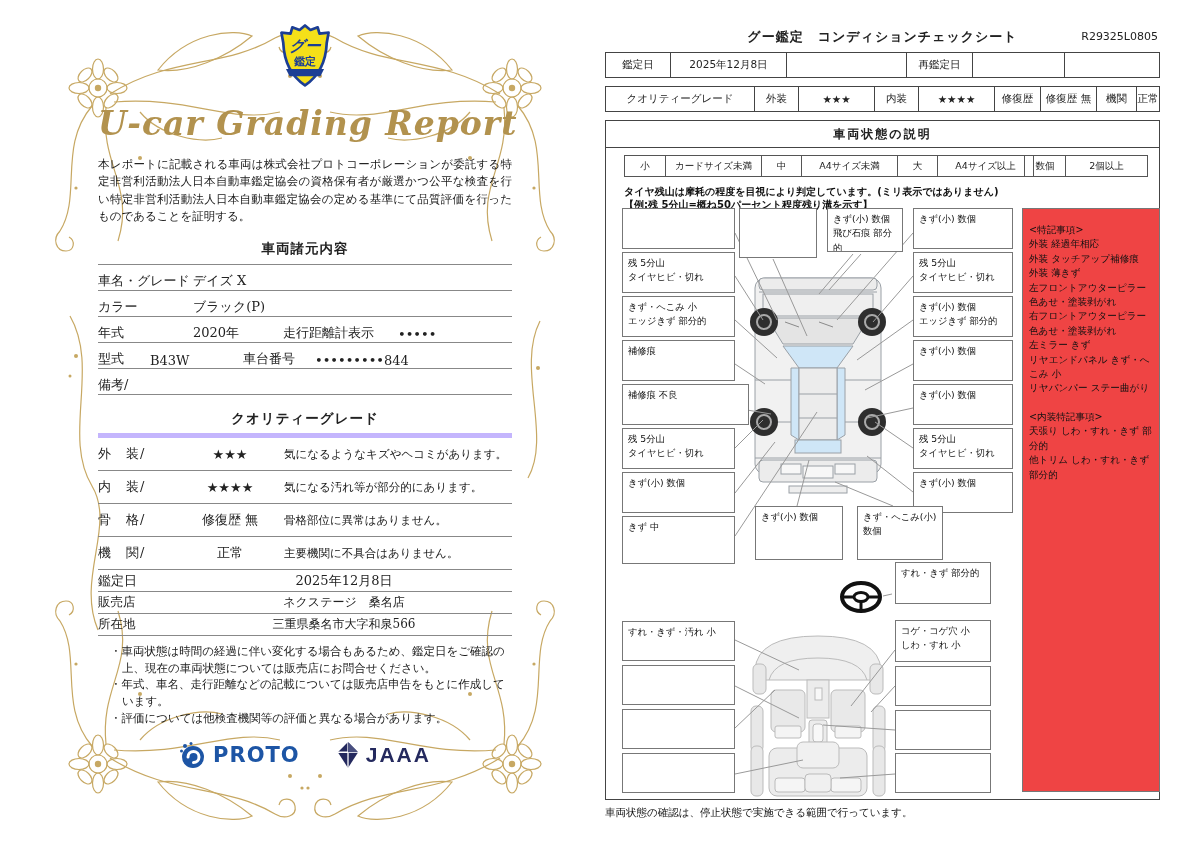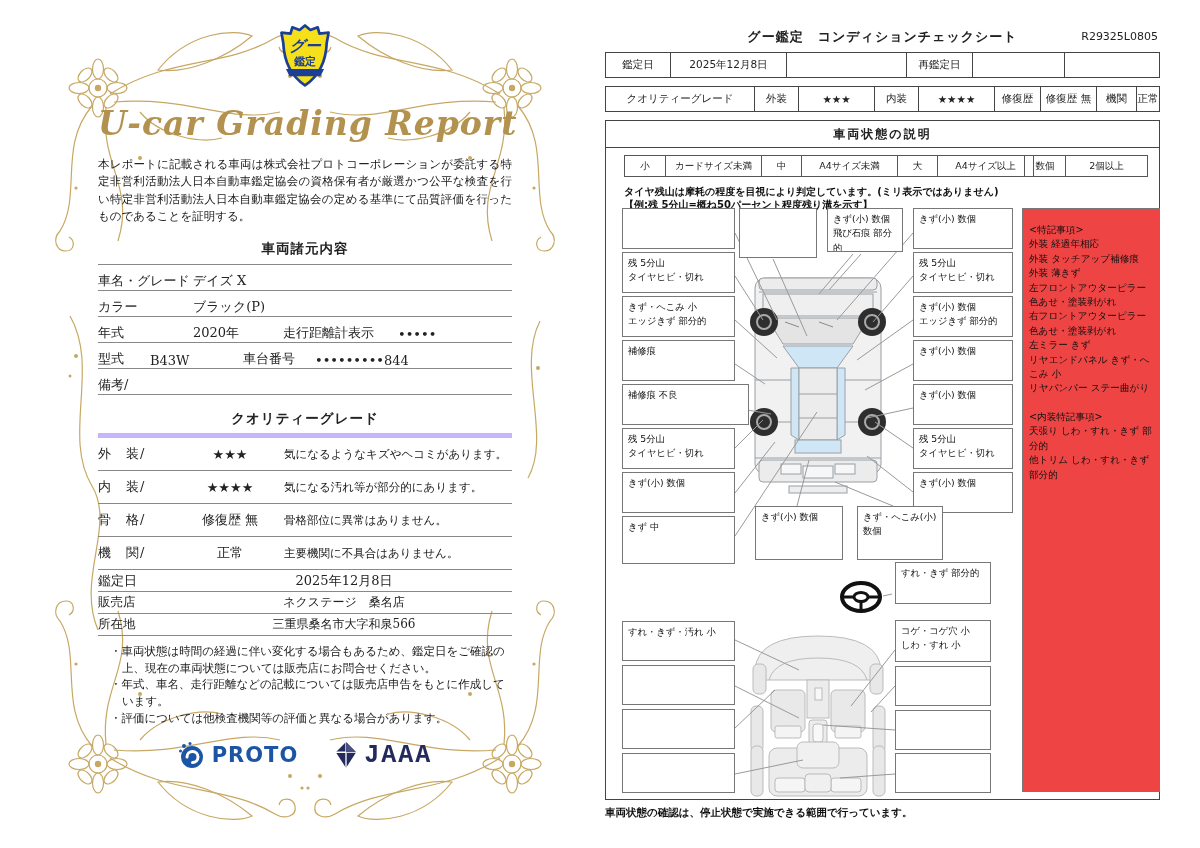--- a/index.html
+++ b/index.html
@@ -26,21 +26,21 @@
   .gv{width:108px;text-align:center;font-size:13px;}
   .gd{flex:1;font-size:11.5px;color:#1a1a1a;white-space:nowrap;}
   .meta-row{display:flex;align-items:center;height:21px;border-bottom:1px solid #888;font-size:12.5px;}
   .ml{width:78px;} .mv{flex:1;text-align:center;font-size:12px;}
   .notes{margin-top:7px;font-size:11.5px;line-height:1.45;color:#1a1a1a;}
   .notes-title{font-size:12px;margin-bottom:1px;}
   .note-item{padding-left:24px;text-indent:-12px;}
   .logo-row{display:flex;justify-content:center;align-items:center;gap:36px;margin-top:14px;}
   .logo{display:flex;align-items:center;gap:6px;}
   .proto-text{font-family:"DejaVu Sans",sans-serif;font-weight:bold;font-size:21px;color:#1d55a5;letter-spacing:1px;}
-  .jaaa-text{font-family:Liberation Mono, monospace;font-weight:bold;font-size:25px;color:#24295e;letter-spacing:2px;}
+  .jaaa-text{font-family:Liberation Sans, sans-serif;font-weight:bold;font-size:21px;color:#24295e;letter-spacing:2px;}
   
   #right-page{position:absolute;left:605px;top:28px;width:555px;height:812px;font-size:10px;}
   #rp-title{position:absolute;left:0;right:0;top:0;text-align:center;font-size:13px;font-weight:bold;letter-spacing:1px;}
   #rp-serial{position:absolute;right:2px;top:2px;font-size:11px;}
   .hdr-table{position:absolute;left:0;width:555px;height:26px;display:flex;
              border:1px solid #444;box-sizing:border-box;background:#fff;}
   .hdr-cell{border-left:1px solid #444;display:flex;align-items:center;justify-content:center;
             font-size:10.5px;box-sizing:border-box;white-space:nowrap;overflow:hidden;}
   .hdr-cell:first-child{border-left:none;}
   #main-box{position:absolute;left:0;top:92px;width:555px;height:680px;
@@ -54,21 +54,21 @@
   .legend-cell:first-child{border-left:none;}
   .tire-note{position:absolute;left:18px;font-size:10px;font-weight:bold;color:#111;white-space:nowrap;}
   .lbox{position:absolute;border:1px solid #777;background:#fff;font-size:9.3px;line-height:1.55;
         padding:3px 5px;white-space:pre-line;color:#111;box-sizing:border-box;z-index:3;overflow:hidden;}
   .diagram-svg{position:absolute;z-index:1;overflow:visible;}
   #leader-lines{position:absolute;left:0;top:0;width:555px;height:812px;z-index:2;pointer-events:none;}
   #leader-lines line{stroke:#999;stroke-width:1;}
   .notes-box{position:absolute;left:417px;top:180px;width:138px;height:584px;border:1px solid #777;
              background:#ef4444;font-size:9.6px;line-height:1.5;padding:14px 6px;white-space:pre-line;
              box-sizing:border-box;z-index:3;color:#111;}
-  #rp-footer{position:absolute;left:0;top:778px;font-size:10.5px;font-weight:bold;color:#111;white-space:nowrap;}
+  #rp-footer{position:absolute;left:0;top:778px;font-size:10.5px;font-weight:normal;color:#111;white-space:nowrap;}
 </style>
 </head>
 <body>
 
 <div id="left-page">
 
   <svg id="flourish" width="530" height="820" viewBox="0 0 530 820">
     <defs>
       <g id="corner">
         <circle cx="58" cy="72" r="9" fill="none"></circle>

